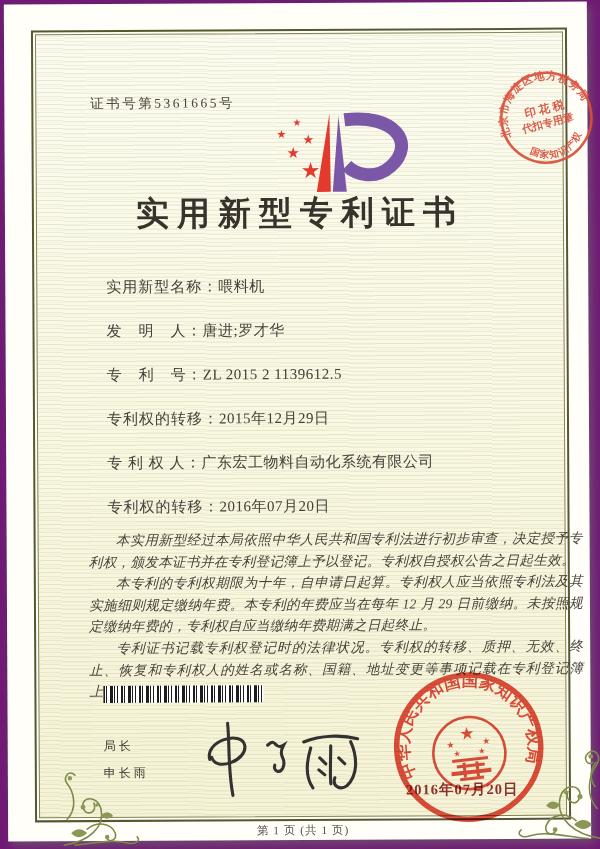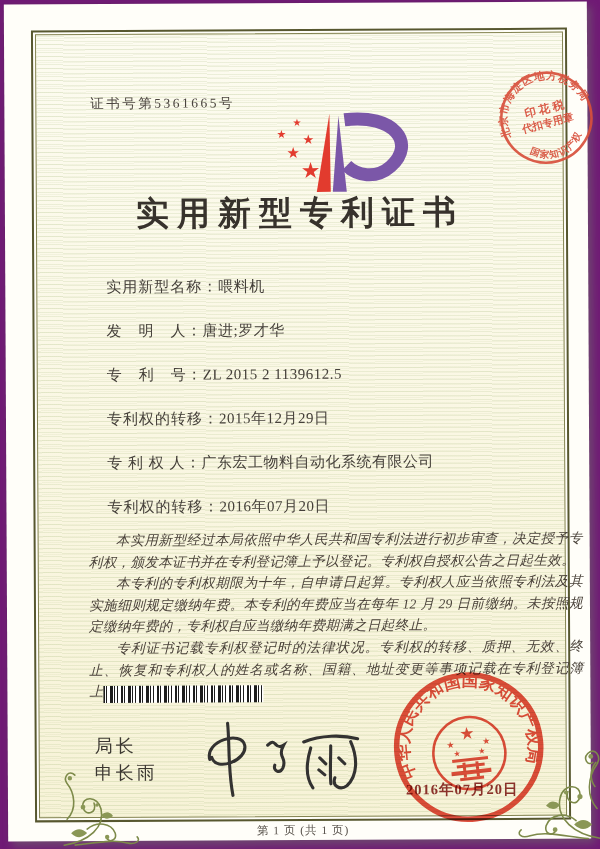--- a/index.html
+++ b/index.html
@@ -25,21 +25,21 @@
   .field-row .lbl{letter-spacing:1px;margin-left:9px;}
   .field-row .val{letter-spacing:.5px;}
   .body-text{position:absolute;left:50px;top:495px;width:494px;}
   .body-text p{margin:0;font-size:13.6px;line-height:21.6px;text-indent:2em;text-align:justify;
          color:#4a423a;font-style:italic;letter-spacing:.3px;}
   .barcode{position:absolute;left:64px;top:651px;width:160px;height:17px;
          background:repeating-linear-gradient(90deg,
            #1c1c1c 0 2px,#fff 2px 3px,#1c1c1c 3px 4px,#fff 4px 7px,
            #1c1c1c 7px 10px,#fff 10px 11px,#1c1c1c 11px 12px,#fff 12px 14px,
            #1c1c1c 14px 15px,#fff 15px 18px);}
-  .issuer{position:absolute;left:55px;top:698px;font-size:18px;color:#3c3832;letter-spacing:3px;}
+  .issuer{position:absolute;left:64px;top:698px;font-size:12px;color:#3c3832;letter-spacing:3px;}
   .issuer div{line-height:27px;}
   .signature{position:absolute;left:152px;top:683px;}
   .seal-date{position:absolute;left:366px;top:747px;font-size:14.5px;color:#8a322a;
          letter-spacing:1px;font-weight:bold;}
   .seal{position:absolute;left:351px;top:636px;opacity:.88;mix-blend-mode:multiply;
          transform:rotate(-6deg);}
   .page-num{position:absolute;left:0;top:789px;width:100%;text-align:center;font-size:11.5px;
          color:#57514a;letter-spacing:1px;}
   .ornament{position:absolute;}
   .ornament-bl{left:21px;top:714px;}

